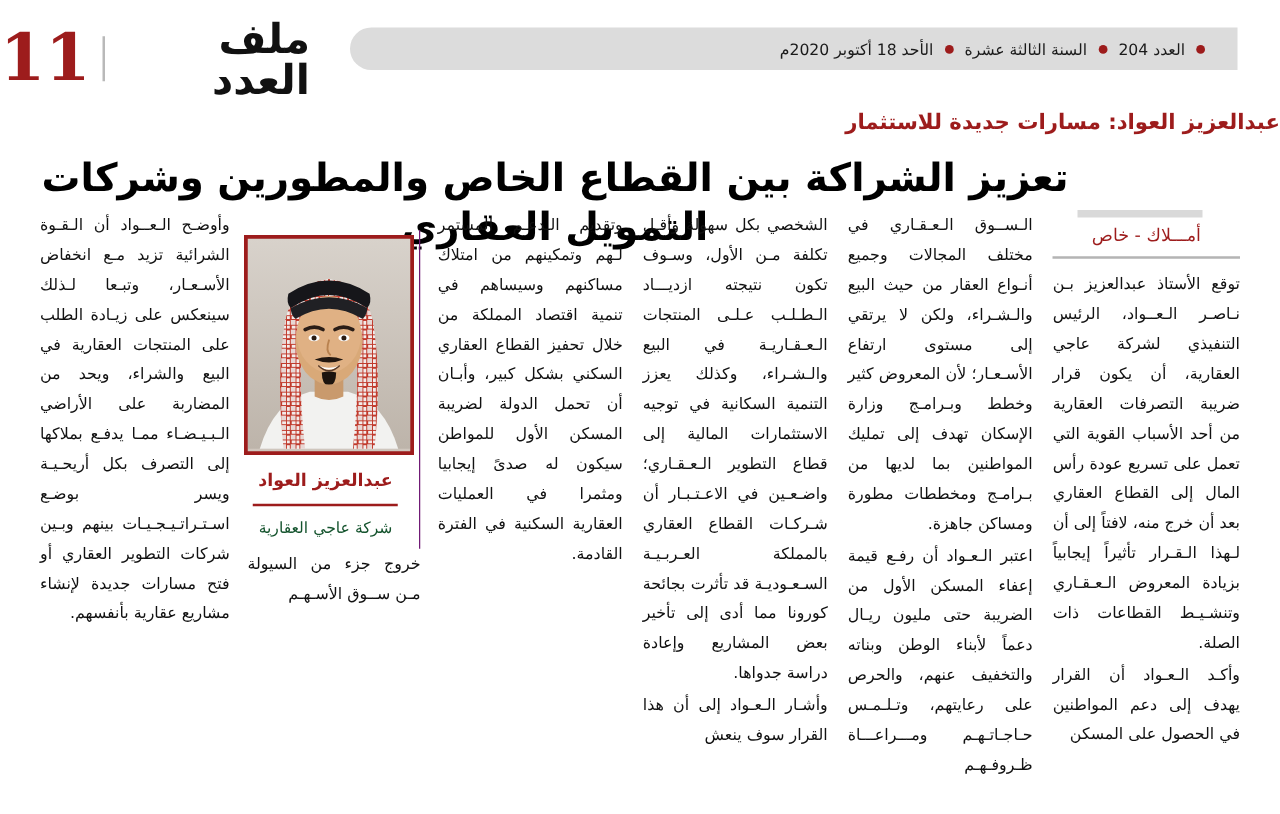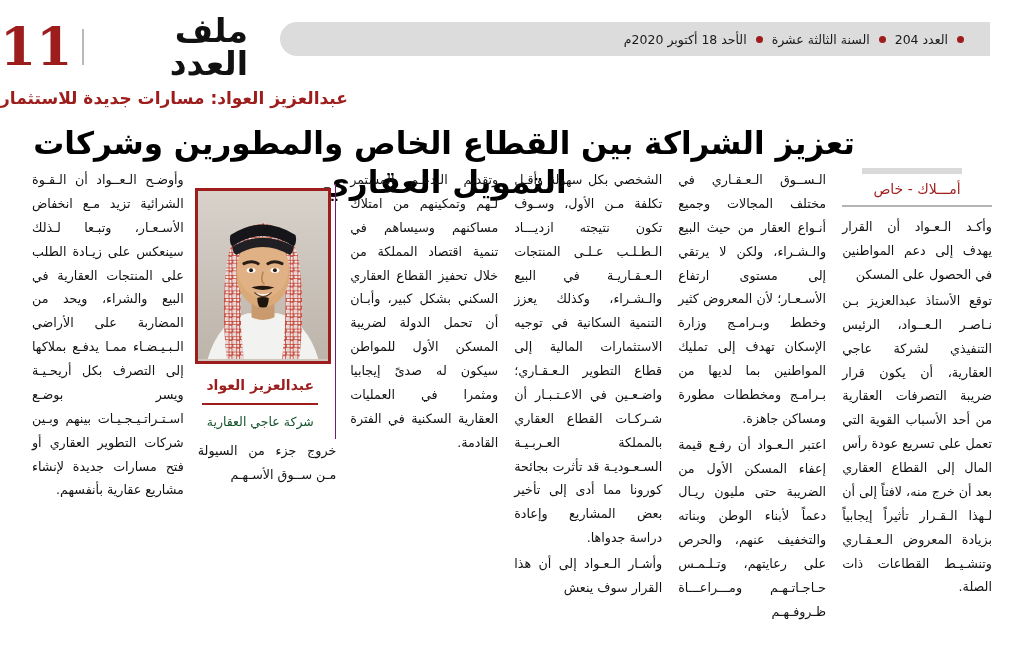--- a/index.html
+++ b/index.html
@@ -89,21 +89,21 @@
     line-height: 1;
     font-family: "DejaVu Serif", "Liberation Serif", serif;
   }
 
   
   .kicker {
     position: absolute;
     top: 88px;
     left: 0;
     width: 1024px;
-    text-align: left;
+    text-align: right;
     color: #9d1c1c;
     font-size: 17px;
     font-weight: bold;
     letter-spacing: 0px;
   }
   .headline {
     position: absolute;
     top: 124px;
     left: 0;
     width: 888px;
@@ -243,22 +243,22 @@
 <div class="headline">تعزيز الشراكة بين القطاع الخاص والمطورين وشركات التمويل العقاري</div>
 
 <div class="article">
 
   <div class="col col-5">
     <div class="sec-tag-wrap">
       <div class="sec-tag-topline"></div>
       <div class="sec-tag-label">أمـــلاك - خاص</div>
       <div class="sec-tag-rule"></div>
     </div>
+    <p>توقع الأستاذ عبدالعزيز بـن نـاصـر الـعــواد، الرئيس التنفيذي لشركة عاجي العقارية، أن يكون قرار ضريبة التصرفات العقارية من أحد الأسباب القوية التي تعمل على تسريع عودة رأس المال إلى القطاع العقاري بعد أن خرج منه، لافتاً إلى أن لـهذا الـقـرار تأثيراً إيجابياً بزيادة المعروض الـعـقـاري وتنشـيـط القطاعات ذات الصلة.</p>
     <p>وأكـد الـعـواد أن القرار يهدف إلى دعم المواطنين في الحصول على المسكن</p>
-    <p>توقع الأستاذ عبدالعزيز بـن نـاصـر الـعــواد، الرئيس التنفيذي لشركة عاجي العقارية، أن يكون قرار ضريبة التصرفات العقارية من أحد الأسباب القوية التي تعمل على تسريع عودة رأس المال إلى القطاع العقاري بعد أن خرج منه، لافتاً إلى أن لـهذا الـقـرار تأثيراً إيجابياً بزيادة المعروض الـعـقـاري وتنشـيـط القطاعات ذات الصلة.</p>
   </div>
 
   <div class="col col-3">
     <p>الـســوق الـعـقـاري في مختلف المجالات وجميع أنـواع العقار من حيث البيع والـشـراء، ولكن لا يرتقي إلى مستوى ارتفاع الأسـعـار؛ لأن المعروض كثير وخطط وبـرامـج وزارة الإسكان تهدف إلى تمليك المواطنين بما لديها من بـرامـج ومخططات مطورة ومساكن جاهزة.</p>
     <p>اعتبر الـعـواد أن رفـع قيمة إعفاء المسكن الأول من الضريبة حتى مليون ريـال دعماً لأبناء الوطن وبناته والتخفيف عنهم، والحرص على رعايتهم، وتـلـمـس حـاجـاتـهـم ومـــراعـــاة ظـروفـهـم</p>
   </div>
 
   <div class="col col-4">
     <p>الشخصي بكل سهولة وأقـل تكلفة مـن الأول، وسـوف تكون نتيجته ازديـــاد الـطـلـب عـلـى المنتجات الـعـقـاريـة في البيع والـشـراء، وكذلك يعزز التنمية السكانية في توجيه الاستثمارات المالية إلى قطاع التطوير الـعـقـاري؛ واضـعـين في الاعـتـبـار أن شـركـات القطاع العقاري بالمملكة العـربـيـة السـعـوديـة قد تأثرت بجائحة كورونا مما أدى إلى تأخير بعض المشاريع وإعادة دراسة جدواها.</p>
     <p>وأشـار الـعـواد إلى أن هذا القرار سوف ينعش</p>

